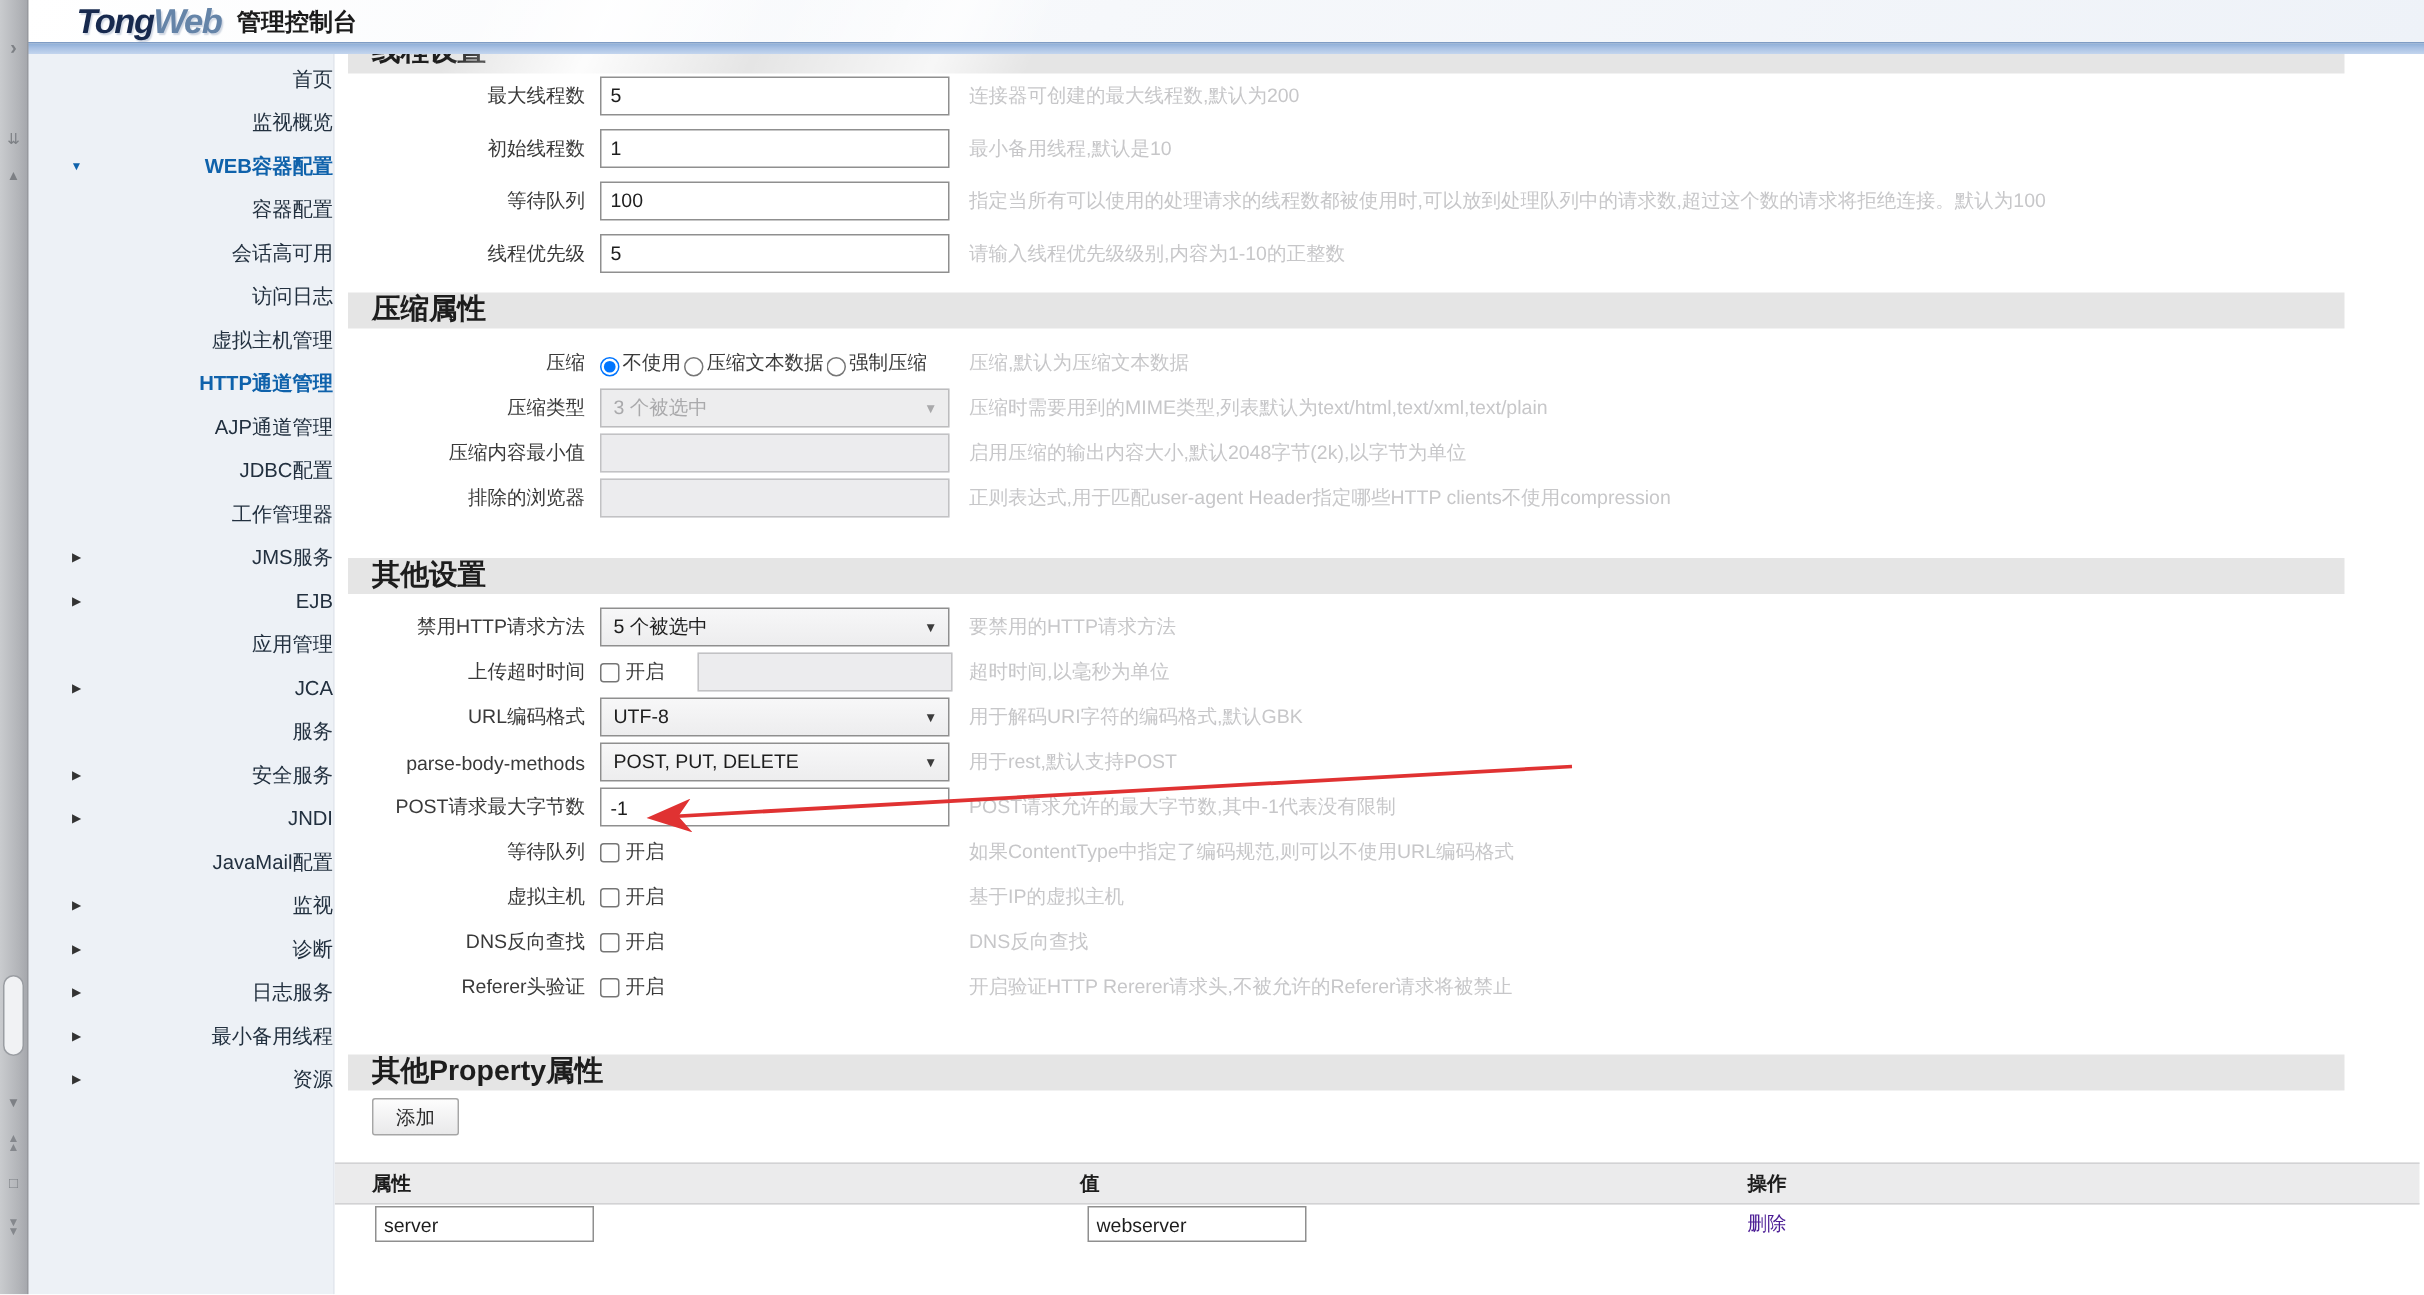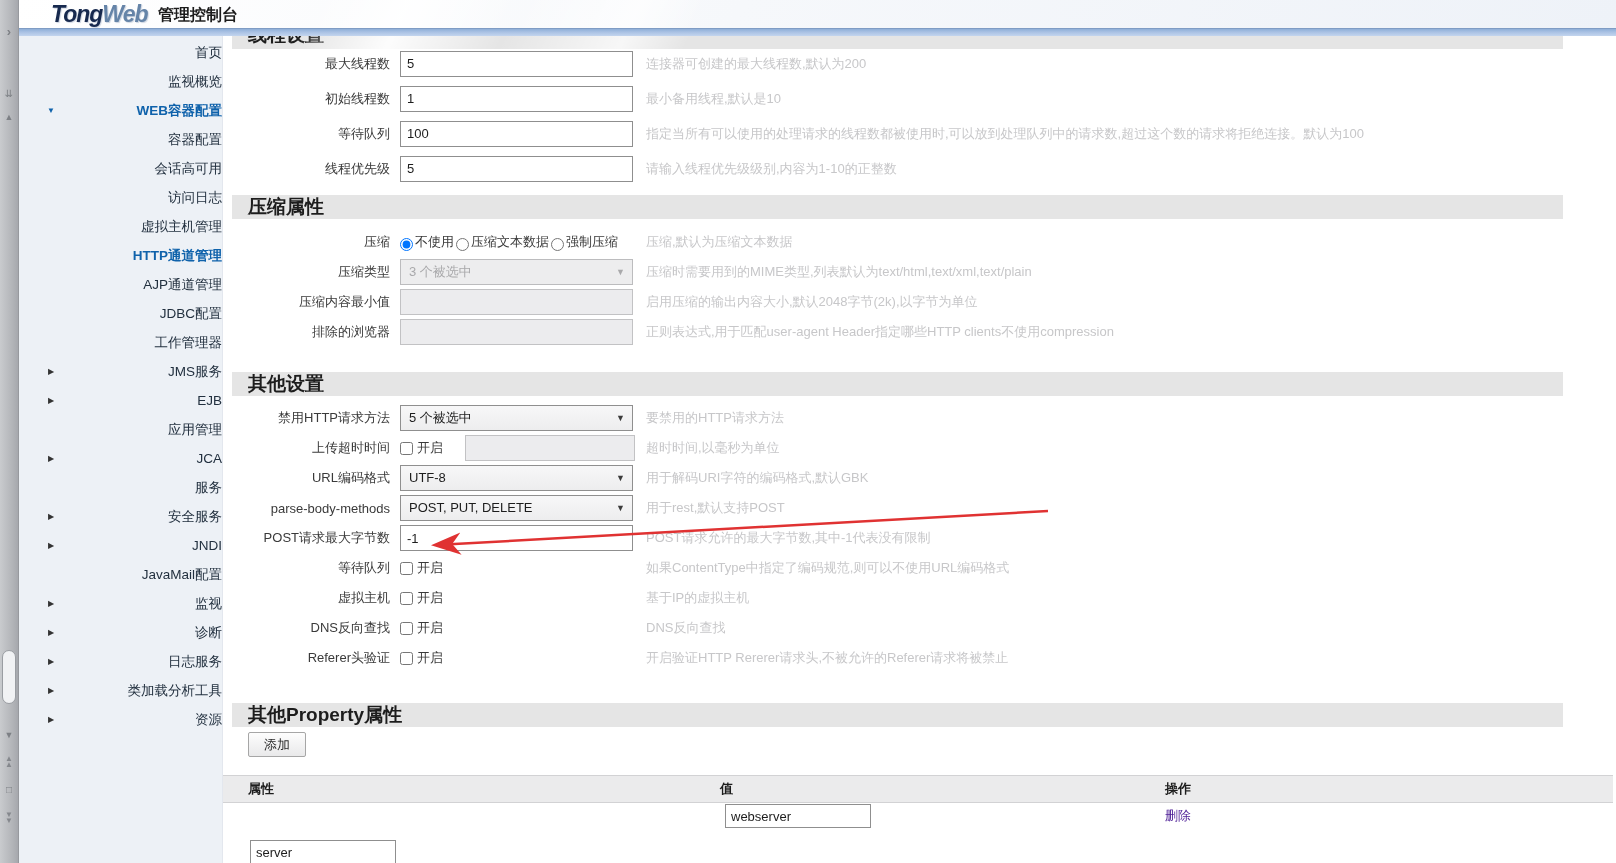--- a/index.html
+++ b/index.html
@@ -79,21 +79,21 @@
 
   .addbtn{position:absolute;left:25px;top:697px;width:58px;height:25px;border:1px solid #a6a6a6;border-radius:2px;
           background:linear-gradient(180deg,#fdfdfd,#e9e9ea);font-family:inherit;font-size:13px;color:#2b2b2b;cursor:pointer;}
   .thead{position:absolute;left:0;right:3px;top:740px;height:26px;background:#ebebec;
          border-top:1px solid #d2d2d4;border-bottom:1px solid #d2d2d4;}
   .th{position:absolute;top:0;height:26px;line-height:26px;font-size:13px;font-weight:bold;color:#1d1d1d;}
   .th1{left:25px;} .th2{left:497px;} .th3{left:942px;}
   .trow{position:absolute;left:0;right:0;top:767px;height:36px;}
   .cellin{position:absolute;top:2px;width:146px;height:24px;box-sizing:border-box;border:1px solid #8f8f8f;
           font-family:inherit;font-size:13px;color:#1d1d1d;padding:0 5px;}
-  .ci1{left:27px;margin-top:36px;} .ci2{left:502px;}
+  .ci1{left:27px;} .ci2{left:502px;}
   .dellink{position:absolute;left:942px;top:5px;font-size:13px;color:#4c1d95;cursor:pointer;text-decoration:none;}
 
   .arrow-overlay{position:absolute;left:0;top:0;z-index:40;pointer-events:none;}
 </style>
 </head>
 <body>
 
 <div class="app">
 
   <div class="dock">
@@ -137,21 +137,21 @@
     <div class="sn"><span class="mk">▶</span><span>EJB</span></div>
     <div class="sn"><span>应用管理</span></div>
     <div class="sn"><span class="mk">▶</span><span>JCA</span></div>
     <div class="sn"><span>服务</span></div>
     <div class="sn"><span class="mk">▶</span><span>安全服务</span></div>
     <div class="sn"><span class="mk">▶</span><span>JNDI</span></div>
     <div class="sn"><span>JavaMail配置</span></div>
     <div class="sn"><span class="mk">▶</span><span>监视</span></div>
     <div class="sn"><span class="mk">▶</span><span>诊断</span></div>
     <div class="sn"><span class="mk">▶</span><span>日志服务</span></div>
-    <div class="sn"><span class="mk">▶</span><span>类加载分析工具</span></div>
+    <div class="sn"><span class="mk">▶</span><span>最小备用线程</span></div>
     <div class="sn"><span class="mk">▶</span><span>资源</span></div>
   </div>
 
   <div class="content">
 
     <div class="band clip">
         <span>线程设置</span>
       </div>
 
     <div class="rows" style="top:11px;">

